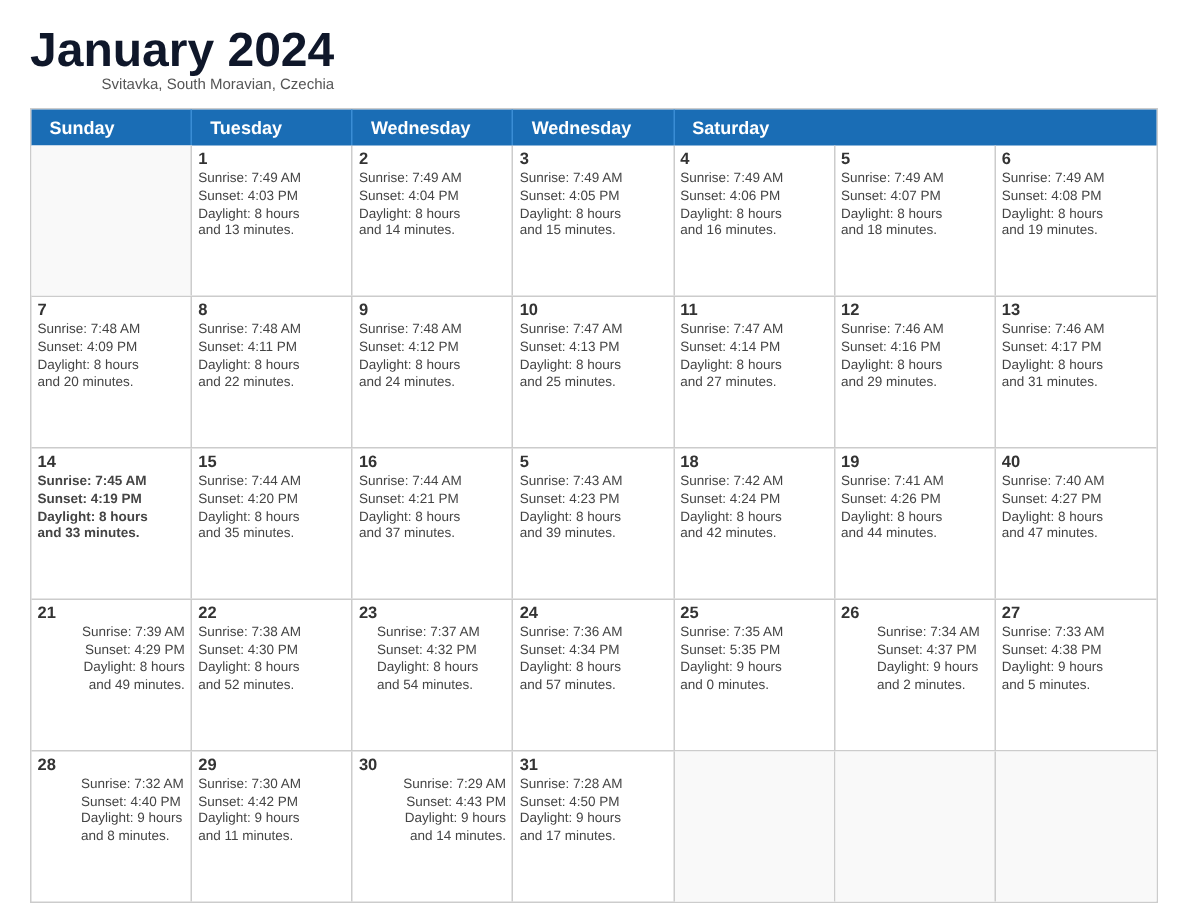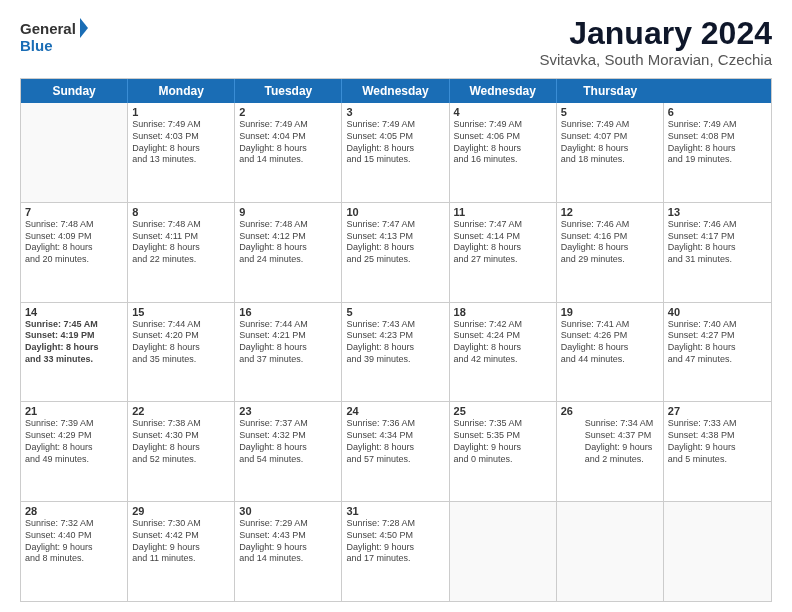--- a/index.html
+++ b/index.html
@@ -31,40 +31,41 @@
     .title-block {
       text-align: right;
     }
     .main-title {
       font-size: 32px;
       font-weight: bold;
       color: #0f172a;
       line-height: 1.1;
     }
     .subtitle {
-      font-size: 15px;
+      font-size: 10px;
       color: #555;
     }
     .calendar {
       flex: 1;
       display: flex;
       flex-direction: column;
     }
     .cal-header {
       display: grid;
       grid-template-columns: repeat(7, 1fr);
       background: #1a6db5;
     }
     .cal-header-cell {
       color: #fff;
       font-size: 12px;
       font-weight: bold;
-      text-align: center;
+      text-align: left;
       padding: 5px 2px;
       border-right: 1px solid #3a8dd5;
+      margin-left: 10px;
     }
     .cal-header-cell:last-child { border-right: none; }
     .cal-body {
       flex: 1;
       display: flex;
       flex-direction: column;
     }
     .cal-row {
       display: grid;
       grid-template-columns: repeat(7, 1fr);
@@ -96,42 +97,33 @@
     }
     .outer-border {
       border: 1px solid #ccc;
     }
   </style>
 </head>
 <body>
 
 <div class="page">
   <div class="header">
-    <div class="logo">
-  <svg width="70" height="44" viewBox="0 0 70 44">
-    <text x="0" y="18" font-size="15" font-weight="bold" fill="#333" font-family="Arial">General</text>
-    <text x="0" y="35" font-size="15" font-weight="bold" fill="#1a6db5" font-family="Arial">Blue</text>
-    <polygon points="56,4 66,4 66,22 56,22" fill="none"></polygon>
-    <polygon points="60,2 68,12 60,22" fill="#1a6db5"></polygon>
-  </svg>
-</div>
     <div class="title-block">
       <div class="main-title">January 2024</div>
       <div class="subtitle">Svitavka, South Moravian, Czechia</div>
     </div>
   </div>
 
   <div class="calendar outer-border">
     <div class="cal-header">
     <div class="cal-header-cell">Sunday</div>
-        <div class="cal-header-cell">Monday</div>
         <div class="cal-header-cell">Tuesday</div>
         <div class="cal-header-cell">Wednesday</div>
         <div class="cal-header-cell">Wednesday</div>
-        <div class="cal-header-cell">Thursday</div>
+        <div class="cal-header-cell">Saturday</div>
       </div>
     <div class="cal-body">
     <div class="cal-row">
           <div class="cal-cell empty"></div>
           <div class="cal-cell">
             <span class="day-num">1</span>
             <div class="cell-text" style="white-space: pre-line;">Sunrise: 7:49 AM
 Sunset: 4:03 PM
 Daylight: 8 hours
 and 13 minutes.</div>
@@ -270,35 +262,35 @@
             <span class="day-num">40</span>
             <div class="cell-text" style="white-space: pre-line;">Sunrise: 7:40 AM
 Sunset: 4:27 PM
 Daylight: 8 hours
 and 47 minutes.</div>
           </div>
         </div>
         <div class="cal-row">
           <div class="cal-cell">
             <span class="day-num">21</span>
-            <div class="cell-text" style="white-space: pre-line;">Sunrise: 7:39 AM
+            <div class="cell-text" style="white-space: pre-line; text-align: right;">Sunrise: 7:39 AM
 Sunset: 4:29 PM
 Daylight: 8 hours
 and 49 minutes.</div>
           </div>
           <div class="cal-cell">
             <span class="day-num">22</span>
             <div class="cell-text" style="white-space: pre-line;">Sunrise: 7:38 AM
 Sunset: 4:30 PM
 Daylight: 8 hours
 and 52 minutes.</div>
           </div>
           <div class="cal-cell">
             <span class="day-num">23</span>
-            <div class="cell-text" style="white-space: pre-line;">Sunrise: 7:37 AM
+            <div class="cell-text" style="white-space: pre-line; margin-left: 12px;">Sunrise: 7:37 AM
 Sunset: 4:32 PM
 Daylight: 8 hours
 and 54 minutes.</div>
           </div>
           <div class="cal-cell">
             <span class="day-num">24</span>
             <div class="cell-text" style="white-space: pre-line;">Sunrise: 7:36 AM
 Sunset: 4:34 PM
 Daylight: 8 hours
 and 57 minutes.</div>
@@ -321,35 +313,35 @@
             <span class="day-num">27</span>
             <div class="cell-text" style="white-space: pre-line;">Sunrise: 7:33 AM
 Sunset: 4:38 PM
 Daylight: 9 hours
 and 5 minutes.</div>
           </div>
         </div>
         <div class="cal-row">
           <div class="cal-cell">
             <span class="day-num">28</span>
-            <div class="cell-text" style="white-space: pre-line;">Sunrise: 7:32 AM
+            <div class="cell-text" style="white-space: pre-line; margin-left: 29px;">Sunrise: 7:32 AM
 Sunset: 4:40 PM
 Daylight: 9 hours
 and 8 minutes.</div>
           </div>
           <div class="cal-cell">
             <span class="day-num">29</span>
             <div class="cell-text" style="white-space: pre-line;">Sunrise: 7:30 AM
 Sunset: 4:42 PM
 Daylight: 9 hours
 and 11 minutes.</div>
           </div>
           <div class="cal-cell">
             <span class="day-num">30</span>
-            <div class="cell-text" style="white-space: pre-line;">Sunrise: 7:29 AM
+            <div class="cell-text" style="white-space: pre-line; text-align: right;">Sunrise: 7:29 AM
 Sunset: 4:43 PM
 Daylight: 9 hours
 and 14 minutes.</div>
           </div>
           <div class="cal-cell">
             <span class="day-num">31</span>
             <div class="cell-text" style="white-space: pre-line;">Sunrise: 7:28 AM
 Sunset: 4:50 PM
 Daylight: 9 hours
 and 17 minutes.</div>

